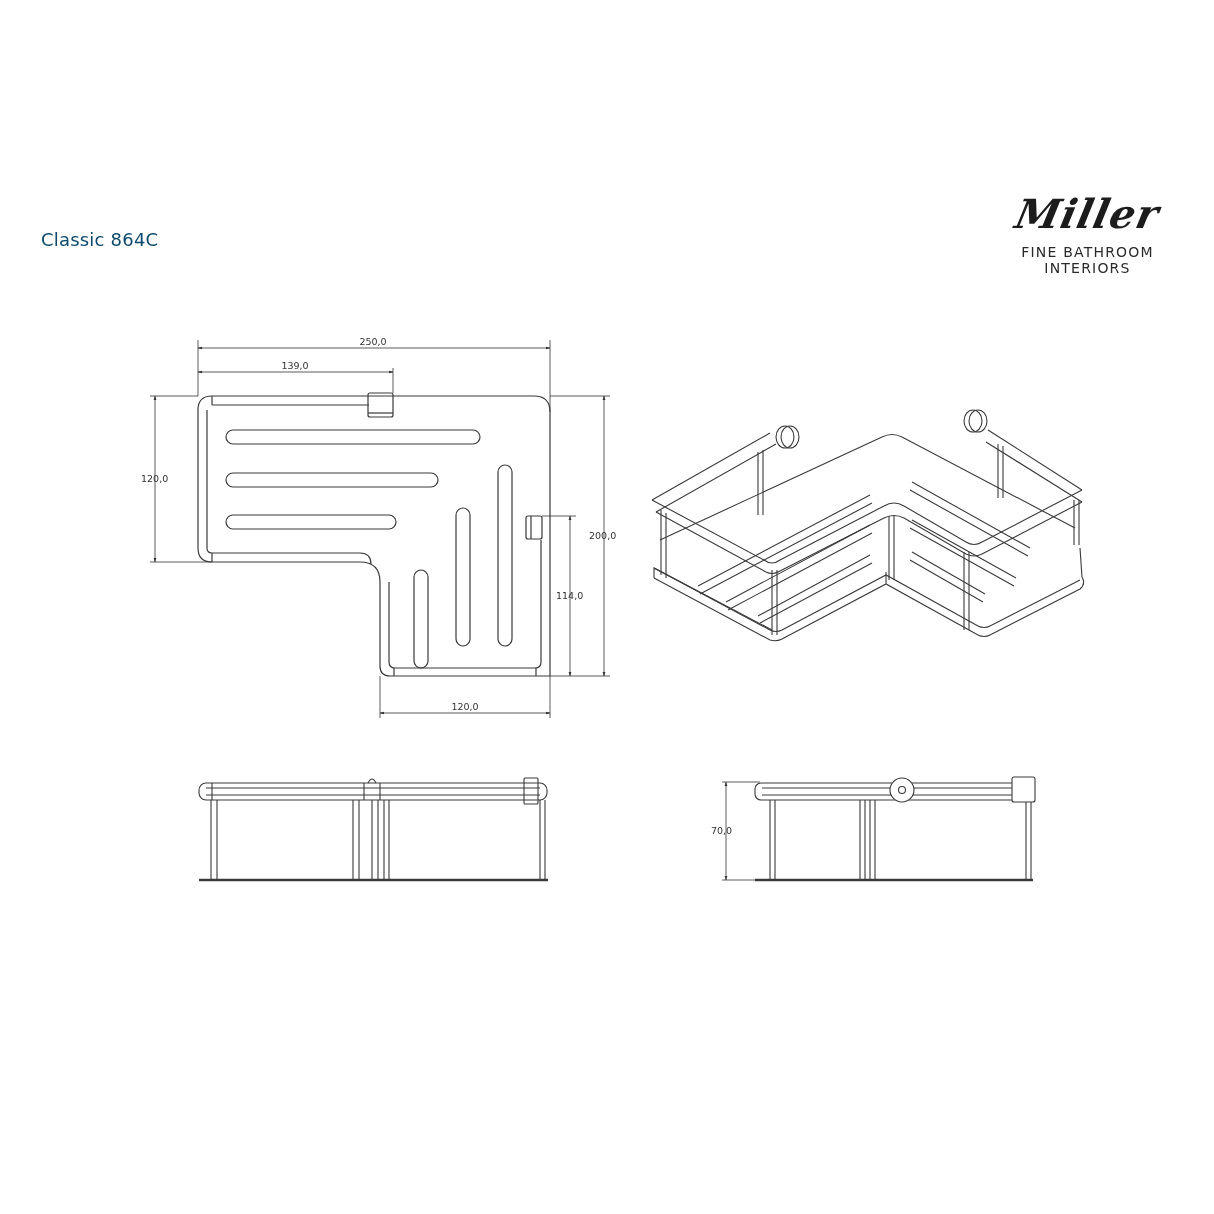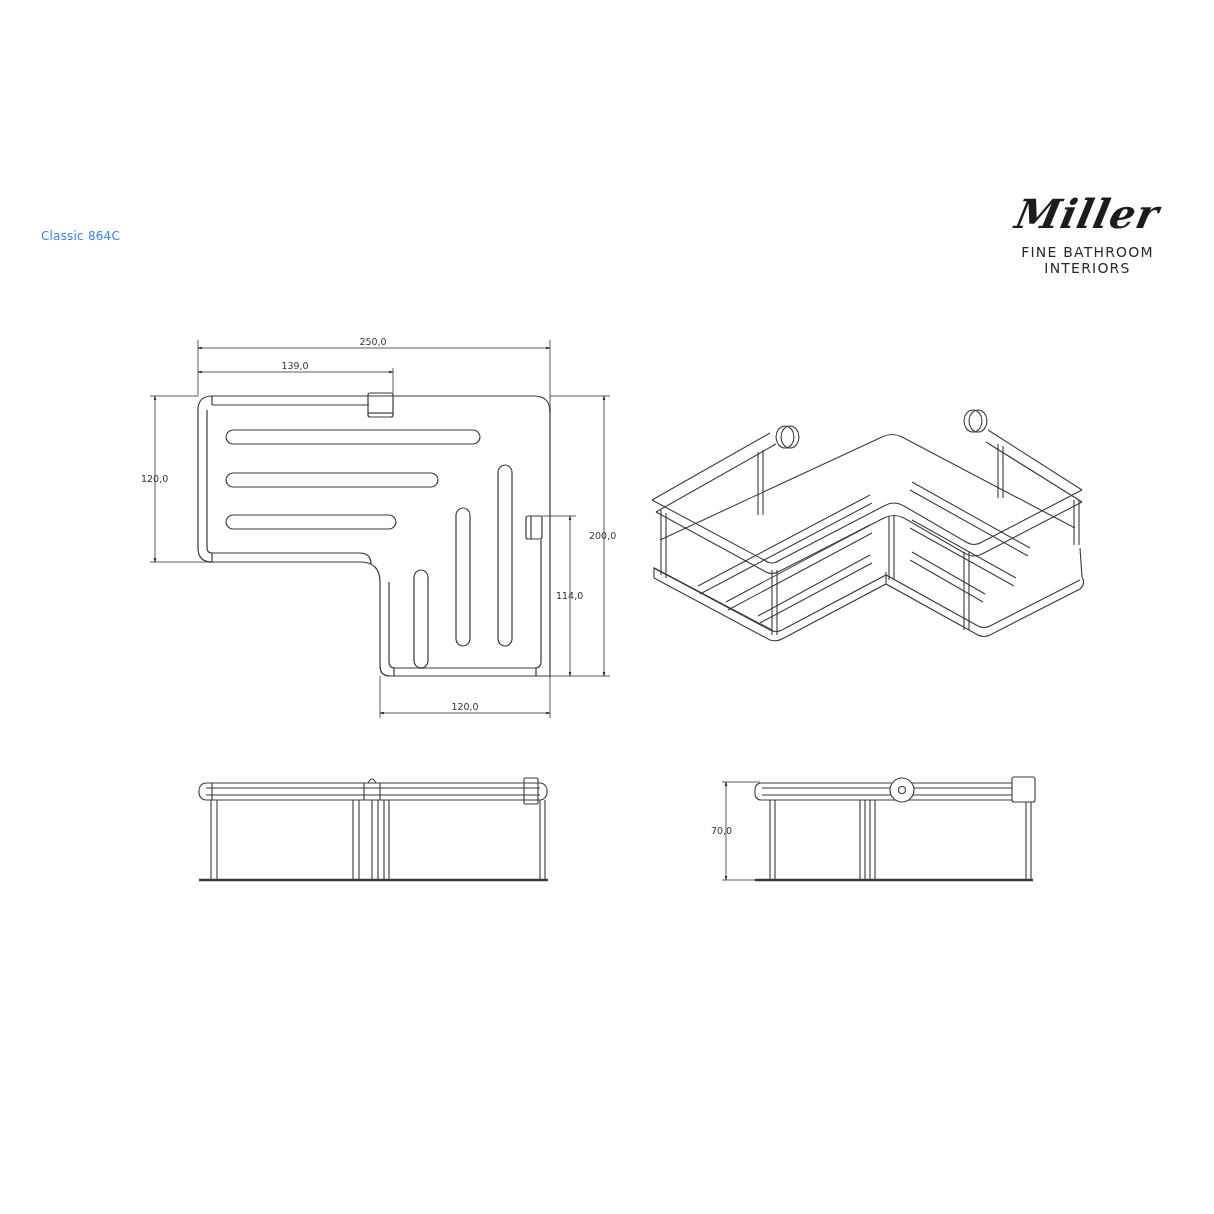--- a/index.html
+++ b/index.html
@@ -1,17 +1,17 @@
 <!DOCTYPE html>
 <html><head>
 <meta charset="utf-8">
 <style>
   html, body { margin: 0; padding: 0; background: #ffffff; }
   #page { position: relative; width: 1214px; height: 1214px; background: #ffffff; overflow: hidden; }
-  .product-title { position: absolute; left: 41px; top: 229px; font-family: "DejaVu Sans", sans-serif; font-size: 12px; color: #3b82f6; letter-spacing: 0.2px; }
+  .product-title { position: absolute; left: 41px; top: 229px; font-family: "DejaVu Sans", sans-serif; font-size: 18px; color: #0c4a6e; letter-spacing: 0.2px; }
   .brand { position: absolute; left: 985px; top: 190px; width: 205px; text-align: center; }
   .brand-name { display: block; font-family: "DejaVu Serif", serif; font-style: italic; font-weight: bold; font-size: 40px; color: #1c1c1c; letter-spacing: 1px; line-height: 48px; transform: skewX(-12deg); }
   .brand-tagline { display: block; font-family: "DejaVu Sans", sans-serif; font-size: 14px; color: #2a2a2a; letter-spacing: 1.2px; margin-top: 6px; }
   svg.drawing { position: absolute; left: 0; top: 0; }
   .dim-text { font-family: "DejaVu Sans", sans-serif; font-size: 9.5px; fill: #333333; }
 </style>
 </head>
 <body>
 
 <div id="page">

